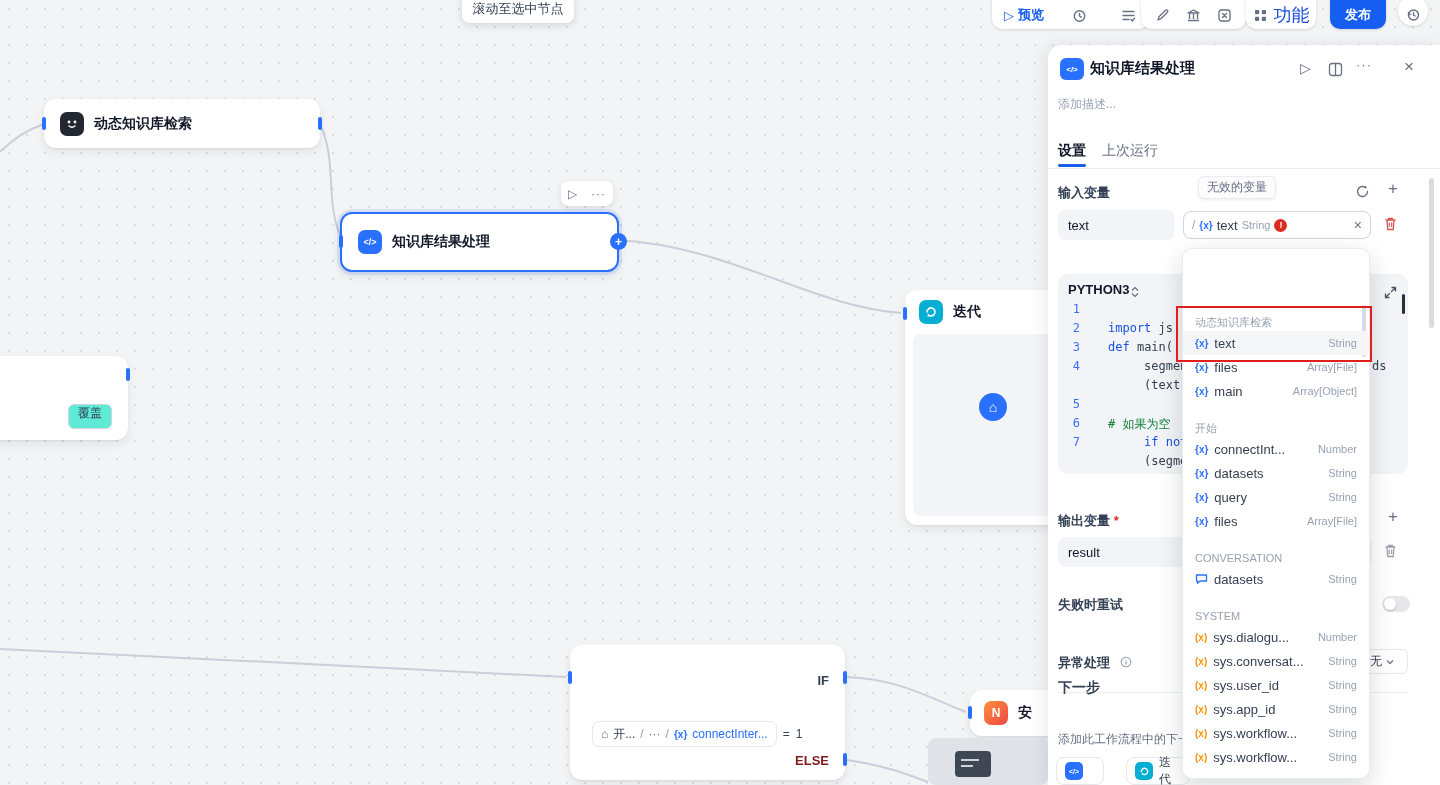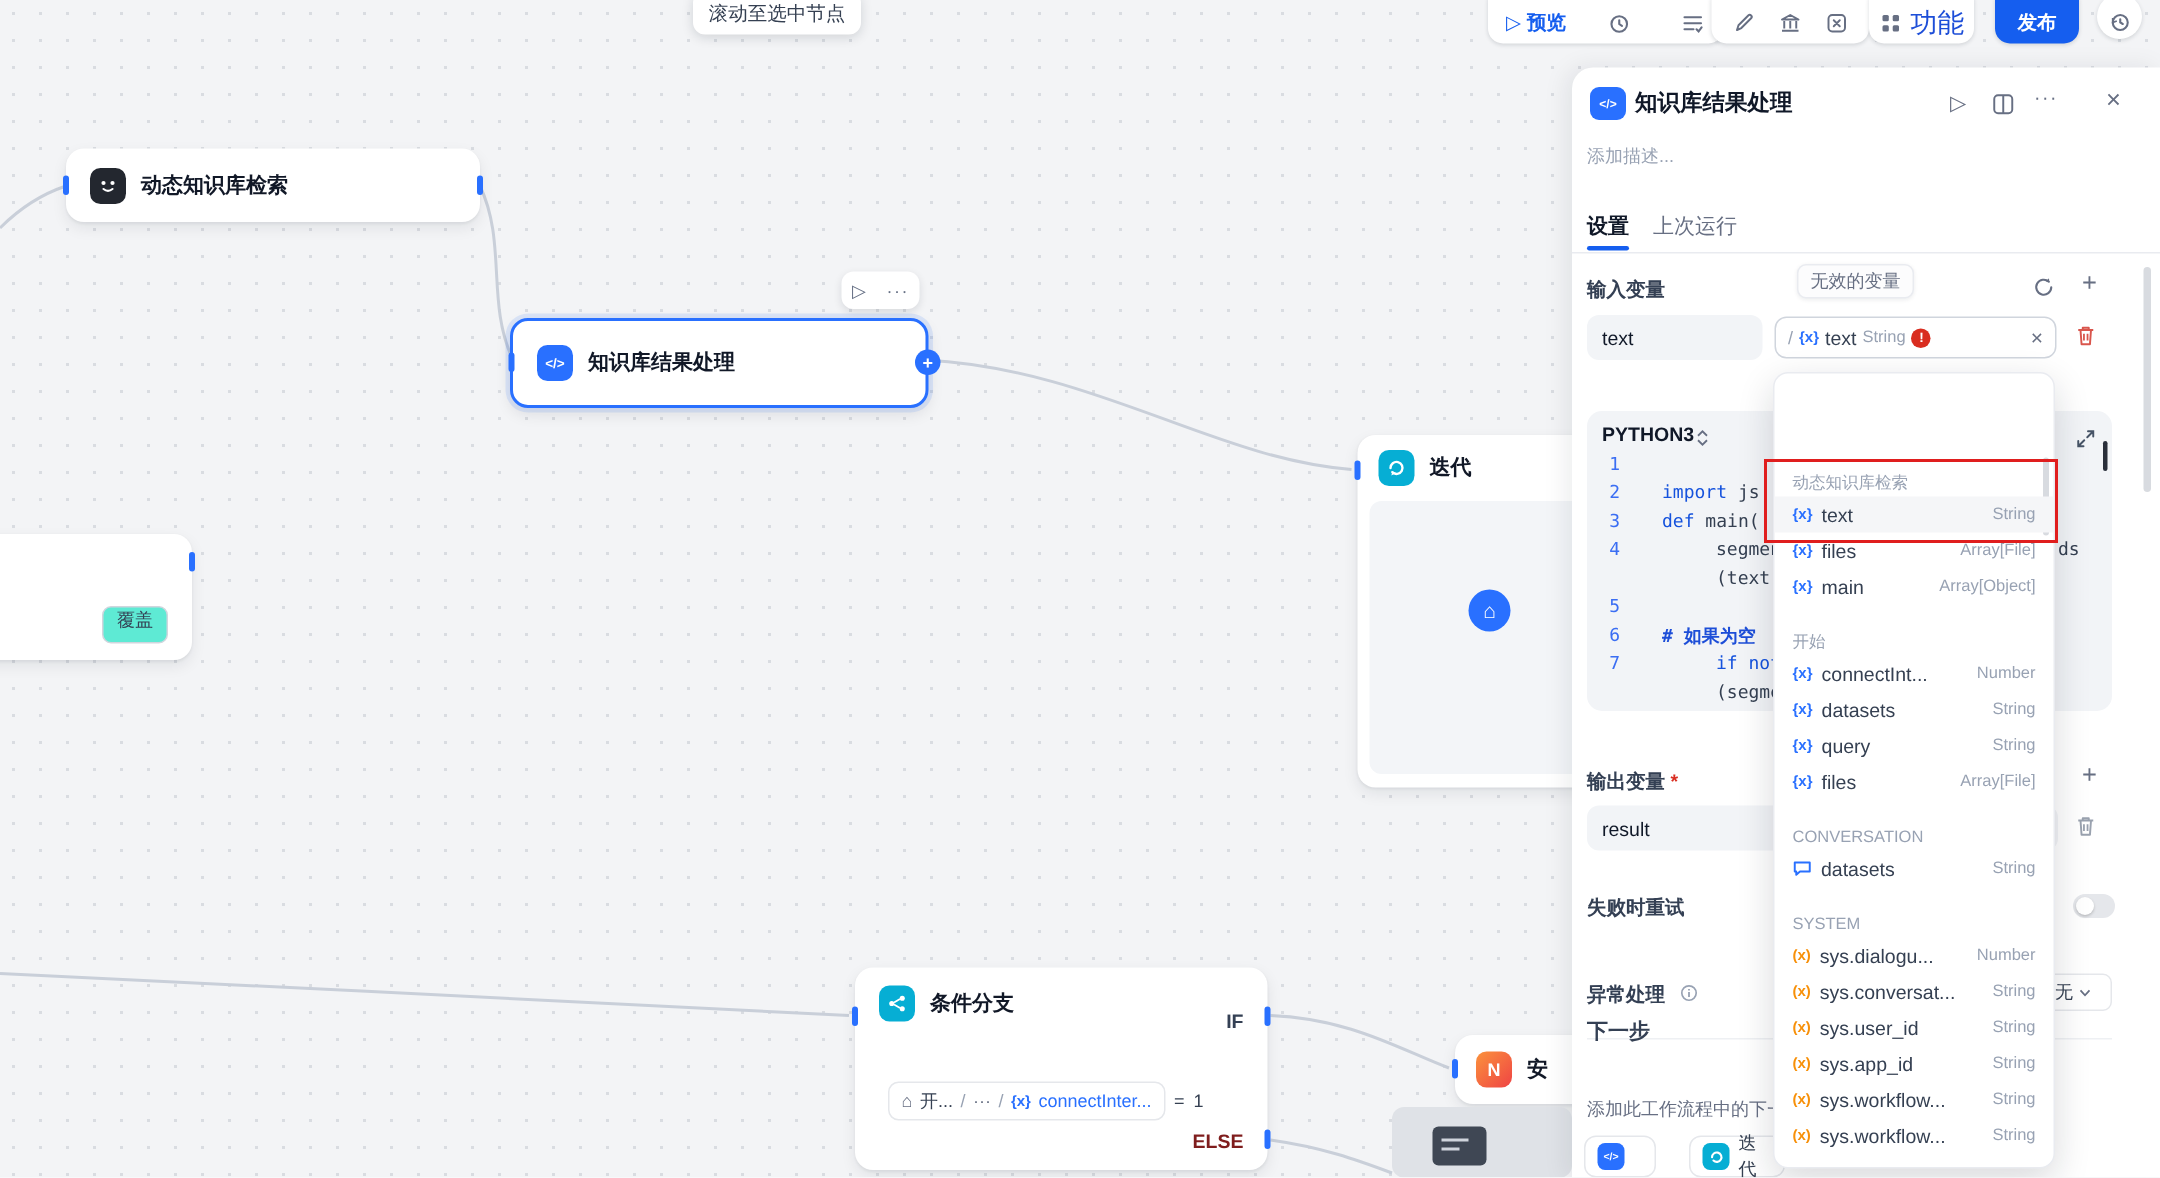--- a/index.html
+++ b/index.html
@@ -33,21 +33,21 @@
   .sec-label{font-size:13px;font-weight:700;color:#344054;}
   .ginput{background:#f2f4f7;border:none;border-radius:8px;font-size:13px;color:#101828;
           padding:0 10px;font-family:inherit;box-sizing:border-box;}
   .vtag{color:#2970ff;font-weight:700;font-size:10px;}
   .vtag-sys{color:#f79009;font-weight:700;font-size:10px;}
   .code-ed{position:absolute;left:10px;top:229px;width:350px;height:200px;background:#f2f4f7;
            border-radius:10px;font-family:"DejaVu Sans Mono",monospace;font-size:12px;overflow:hidden;}
   .cl-num{position:absolute;left:4px;width:18px;text-align:right;color:#3b6ef3;}
   .cl-code{position:absolute;color:#354052;white-space:pre;}
   .kw{color:#1552dd;}
-  .cm{color:#1d4ed8;font-weight:bold;}
+  .cm{color:#15803d;}
   
   .dropdown{position:absolute;left:1182px;top:248px;width:186px;height:529px;background:#fff;
             border:1px solid #e9ebf0;border-radius:10px;z-index:40;
             box-shadow:0 8px 24px rgba(16,24,40,.16);}
   .dd-glabel{margin:16px 12px 0;font-size:11px;color:#98a2b3;height:18px;line-height:18px;}
   .dd-glabel.first{margin-top:4px;}
   .dd-item{height:24px;display:flex;align-items:center;gap:6px;padding:0 12px;cursor:pointer;}
   .dd-item.hl{background:#f5f6f8;}
   .dd-name{font-size:13px;color:#354052;flex:1;white-space:nowrap;overflow:hidden;text-overflow:ellipsis;}
   .dd-type{font-size:11px;color:#98a2b3;white-space:nowrap;}
@@ -131,31 +131,20 @@
       <div class="abs" style="left:66px;top:59px;width:28px;height:28px;border-radius:50%;background:#2970ff;color:#fff;display:flex;align-items:center;justify-content:center;font-size:14px;">
         <span>⌂</span>
       </div>
     </div>
   </div>
 
   <div class="abs card" style="left:570px;top:645px;width:275px;height:135px;">
     <div class="handle" style="left:-2px;top:26px;"></div>
     <div class="handle" style="right:-2px;top:26px;"></div>
     <div class="handle" style="right:-2px;top:108px;"></div>
-    <div style="display:flex;align-items:center;gap:10px;padding:12px 16px 0;">
-      <span class="nicon" style="background:#06aed4;">
-        <svg width="14" height="14" viewBox="0 0 14 14">
-            <circle cx="3.5" cy="7" r="1.7" fill="#fff"></circle>
-            <circle cx="10.5" cy="3.5" r="1.7" fill="#fff"></circle>
-            <circle cx="10.5" cy="10.5" r="1.7" fill="#fff"></circle>
-            <path d="M5 6.3 L9 4 M5 7.7 L9 10" stroke="#fff" stroke-width="1.2"></path>
-          </svg>
-      </span>
-      <span class="node-title">条件分支</span>
-    </div>
     <div class="abs" style="right:16px;top:28px;font-size:13px;font-weight:700;color:#344054;">IF</div>
     <div class="abs" style="left:22px;top:76px;display:flex;align-items:center;gap:6px;">
       <div style="display:flex;align-items:center;gap:5px;background:#fff;border:1px solid #e5e7eb;border-radius:7px;height:24px;padding:0 8px;font-size:12px;color:#354052;">
         <span style="color:#676f83;">⌂</span>
         <span>开...</span>
         <span style="color:#98a2b3;">/</span>
         <span style="color:#676f83;">···</span>
         <span style="color:#98a2b3;">/</span>
         <span class="vtag">{x}</span>
         <span style="color:#2970ff;">connectInter...</span>

